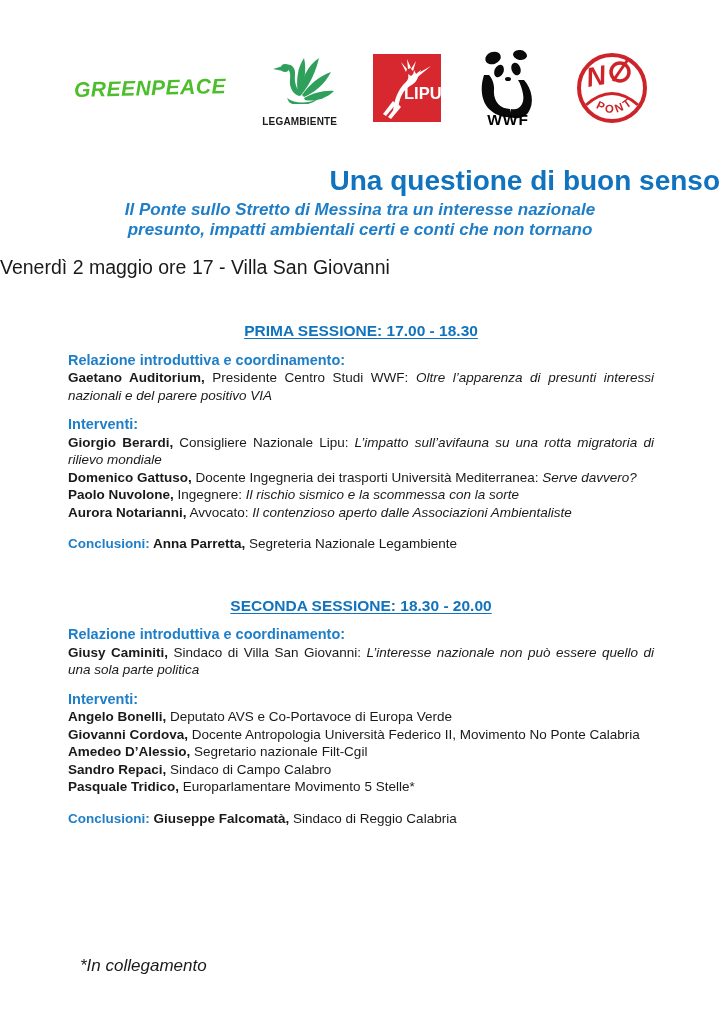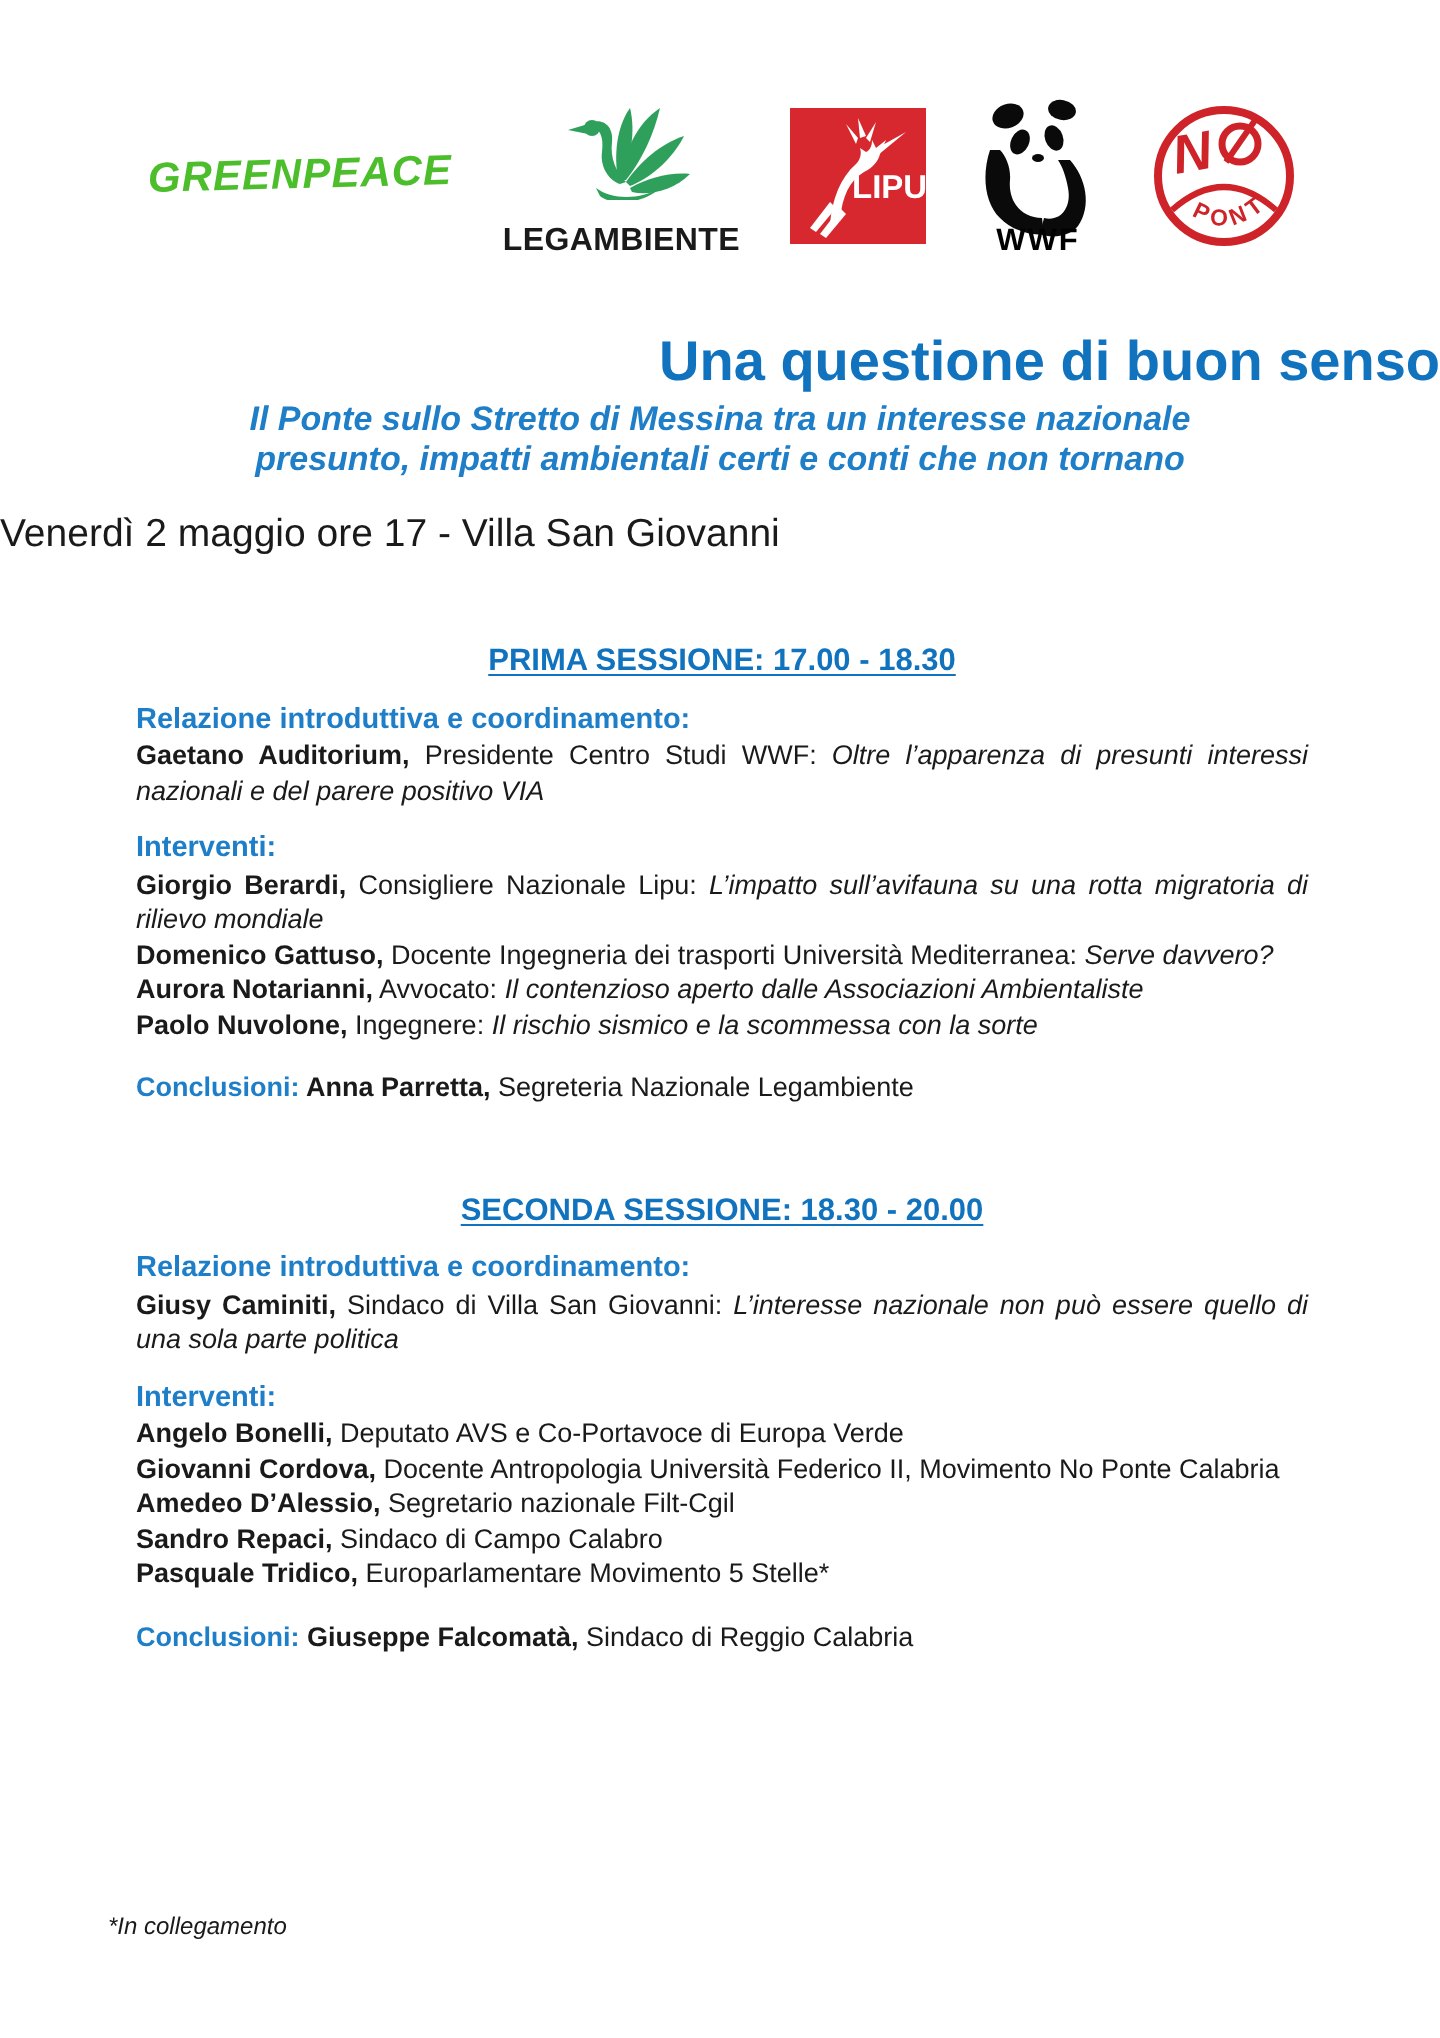--- a/index.html
+++ b/index.html
@@ -14,21 +14,21 @@
   .logos{
     display:flex;align-items:center;justify-content:space-between;
     padding:48px 70px 0 74px;height:80px;
   }
   .gp-text{
     font-size:21px;font-weight:800;font-style:italic;
     color:var(--green,#4CBE2B);letter-spacing:.5px;
     transform:rotate(-1.5deg);white-space:nowrap;
   }
   .leg{display:flex;flex-direction:column;align-items:center;margin-top:4px}
-  .leg-label{font-size:16px;font-weight:bold;letter-spacing:.2px;margin-top:12px;color:#1a1a1a}
+  .leg-label{font-size:10px;font-weight:bold;letter-spacing:.2px;margin-top:12px;color:#1a1a1a}
   .fill-green{fill:var(--swan_green,#2FA05C)}
   .fill-red{fill:var(--lipu_red,#D7282F)}
   .fill-stamp{fill:var(--stamp_red,#CE2429)}
   .stroke-red{stroke:var(--stamp_red,#CE2429)}
 
   
   .title{
     margin-top:38px;text-align:right;font-size:28px;line-height:30px;
     font-weight:bold;color:var(--blue,#1173BE);
   }
@@ -45,21 +45,21 @@
     margin-top:44px;font-size:15.5px;font-weight:bold;
     color:var(--blue,#1173BE);text-decoration:underline;
     text-underline-offset:2px;text-align:center;
   }
   .subhead{margin-top:12px;font-size:14.5px;font-weight:bold;color:var(--blue_light,#1E7EC8);text-align:left}
   p{margin:0}
   .concl{margin-top:14px;text-align:left}
   .b{font-weight:bold}
   .i{font-style:italic}
   .blue-b{font-weight:bold;color:var(--blue_light,#1E7EC8)}
-  .footnote{position:absolute;left:54px;top:956px;font-size:12px;font-style:italic;font-weight:500}
+  .footnote{position:absolute;left:80px;top:956px;font-size:17px;font-style:italic;font-weight:500}
 </style>
 </head>
 <body>
 
 <div class="page">
 
   <div class="logos">
 
     <div class="gp-text">
       <span>GREENPEACE</span>
@@ -139,24 +139,24 @@
       </p>
 
       <div class="subhead">Interventi:</div>
       <p class="speaker">
         <span class="b">Giorgio Berardi,</span><span> Consigliere Nazionale Lipu: </span><span class="i">L’impatto sull’avifauna su una rotta migratoria di rilievo mondiale</span>
       </p>
       <p class="speaker">
         <span class="b">Domenico Gattuso,</span><span> Docente Ingegneria dei trasporti Università Mediterranea: </span><span class="i">Serve davvero?</span>
       </p>
       <p class="speaker">
-        <span class="b">Aurora Notarianni,</span><span> Avvocato: </span><span class="i">Il contenzioso aperto dalle Associazioni Ambientaliste</span>
+        <span class="b">Paolo Nuvolone,</span><span> Ingegnere: </span><span class="i">Il rischio sismico e la scommessa con la sorte</span>
       </p>
       <p class="speaker">
-        <span class="b">Paolo Nuvolone,</span><span> Ingegnere: </span><span class="i">Il rischio sismico e la scommessa con la sorte</span>
+        <span class="b">Aurora Notarianni,</span><span> Avvocato: </span><span class="i">Il contenzioso aperto dalle Associazioni Ambientaliste</span>
       </p>
 
       <p class="concl">
         <span class="blue-b">Conclusioni:</span><span class="b"> Anna Parretta,</span><span> Segreteria Nazionale Legambiente</span>
       </p>
     </div>
 
     <div>
       <div class="session-title">SECONDA SESSIONE: 18.30 - 20.00</div>
 

